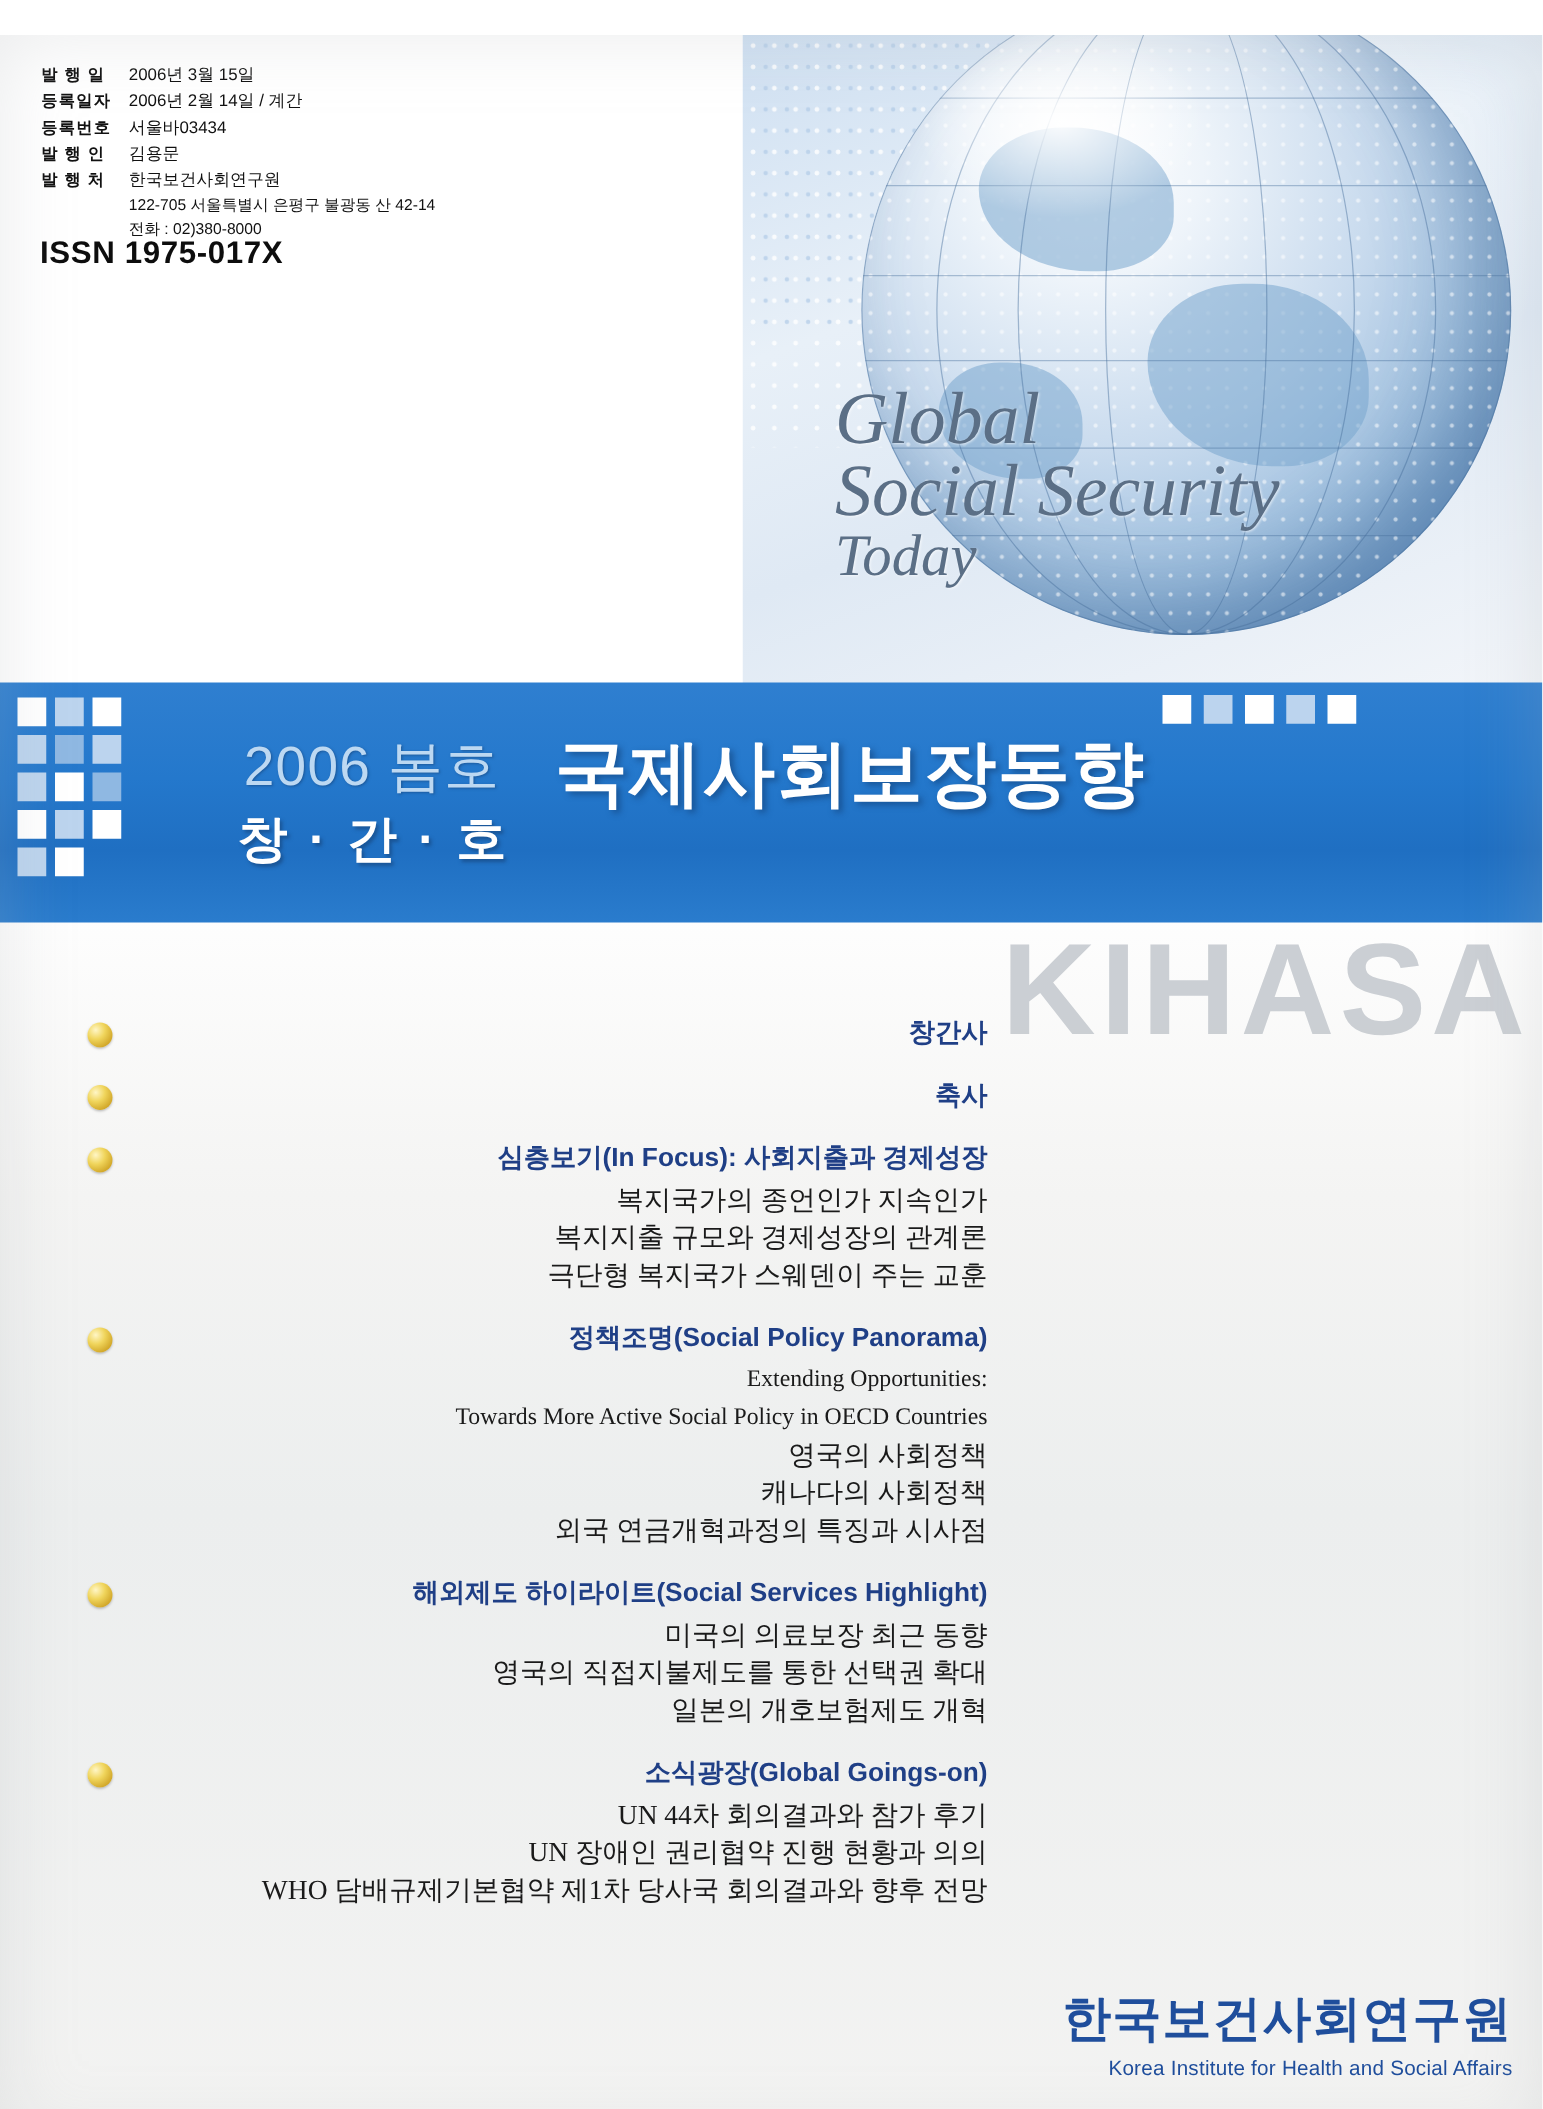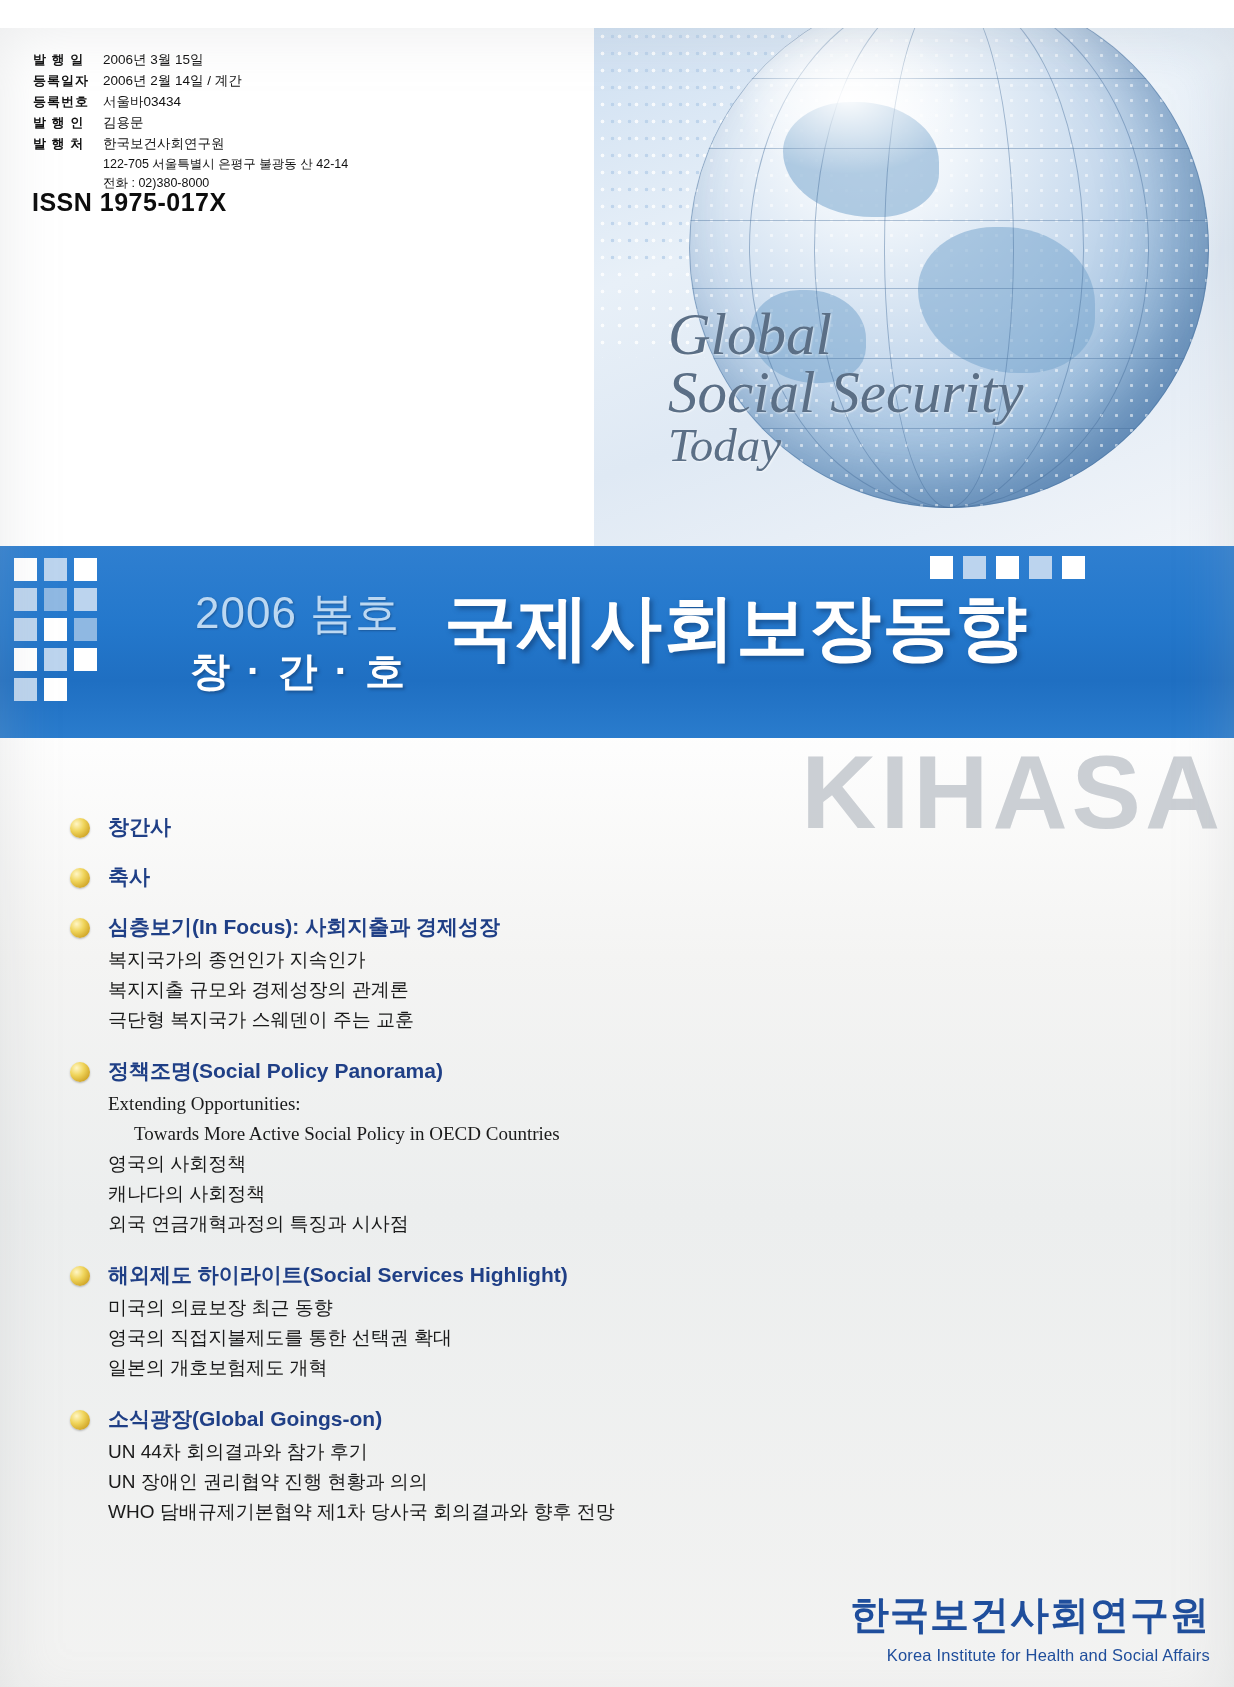--- a/index.html
+++ b/index.html
@@ -219,21 +219,21 @@
     font-size: 40px;
     font-weight: bold;
     color: #ffffff;
     letter-spacing: 3px;
     text-shadow: 2px 2px 3px rgba(20,60,110,0.55);
   }
   .maintitle {
     position: absolute;
     left: 444px;
     top: 552px;
-    font-size: 72px;
+    font-size: 58px;
     font-weight: bold;
     color: #ffffff;
     letter-spacing: 1px;
     text-shadow: 3px 3px 5px rgba(15,55,105,0.55);
     white-space: nowrap;
     text-align: right;
   }
 
   
   .kihasa-watermark {
@@ -246,20 +246,21 @@
     letter-spacing: 4px;
     opacity: 0.95;
   }
 
   
   .contents {
     position: absolute;
     left: 70px;
     top: 785px;
     width: 720px;
+    text-align: right;
   }
   .entry {
     position: relative;
     margin-bottom: 22px;
   }
   .bullet {
     position: absolute;
     left: 0;
     top: 5px;
     width: 20px;
@@ -273,23 +274,24 @@
     font-size: 21px;
     font-weight: bold;
     color: #1f3f86;
     line-height: 28px;
   }
   .sublist {
     margin-left: 38px;
     margin-top: 4px;
   }
   .subitem {
-    font-size: 19px;
+    font-size: 22px;
     line-height: 30px;
     color: #1a1a1a;
+    font-family: Liberation Serif, serif;
   }
   .subitem.indent {
     padding-left: 26px;
   }
   .subitem.latin {
     font-family: "Liberation Serif", serif;
     font-size: 19px;
   }
 
   

